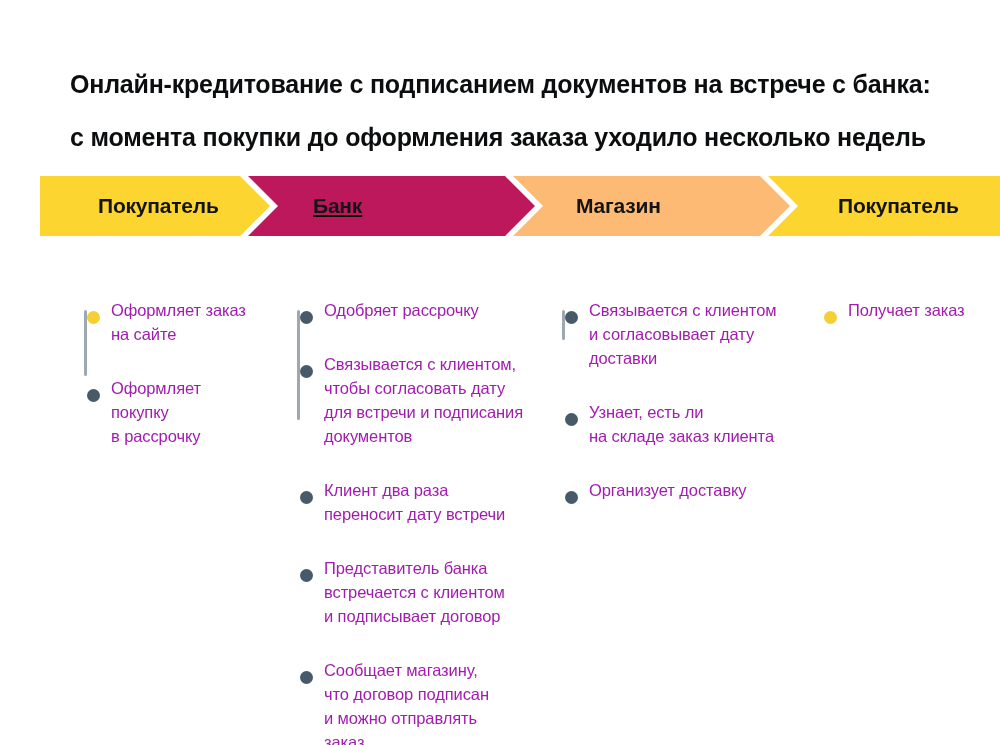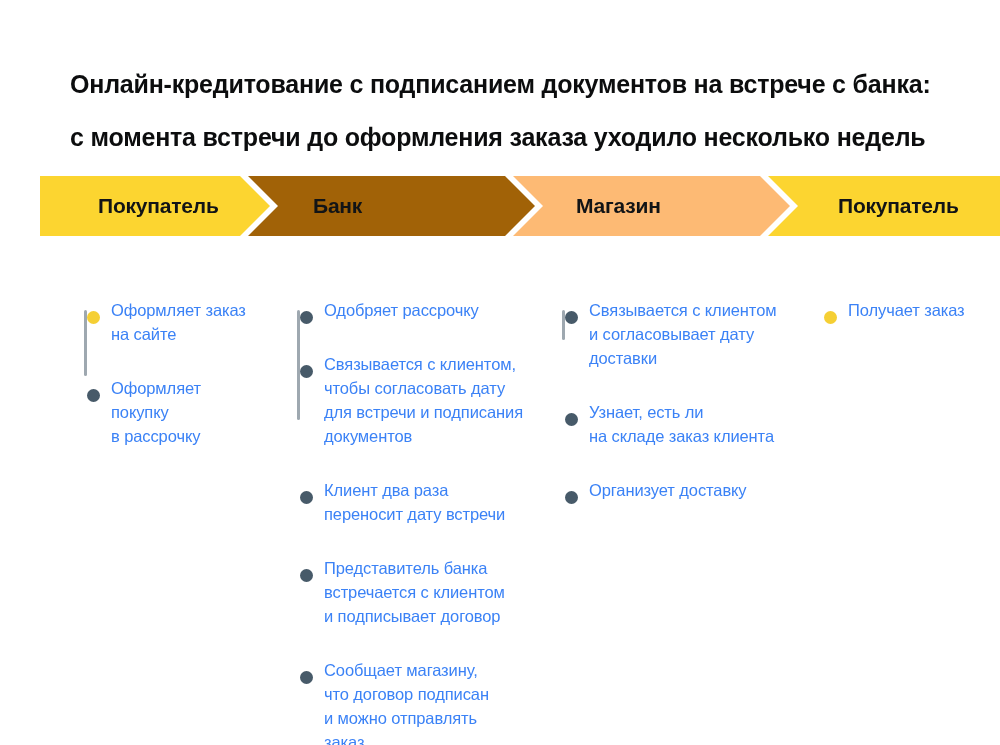--- a/index.html
+++ b/index.html
@@ -43,38 +43,38 @@
   }
   .step-item {
     position: relative; padding-left: 24px; margin-bottom: 30px; z-index: 1;
   }
   .dot {
     position: absolute; left: 0; top: 5px;
     width: 13px; height: 13px; border-radius: 50%;
   }
   .step-text {
     font-size: 16.5px; line-height: 24px; font-weight: 500;
-    color: #3b82f6; white-space: pre-line; letter-spacing: -0.1px;
+    color: #a21caf; white-space: pre-line; letter-spacing: -0.1px;
   }
 </style>
 </head>
 <body>
 
 <div class="stage-canvas">
 
   <div class="title-block">
     <div class="title-line">Онлайн-кредитование с подписанием документов на встрече с банка:</div>
-    <div class="title-line">с момента встречи до оформления заказа уходило несколько недель</div>
+    <div class="title-line">с момента покупки до оформления заказа уходило несколько недель</div>
   </div>
 
   <div class="chevron-bar" id="chevron-bar">
       <div class="seg seg-first" style="left: 0px; width: 230px; background: rgb(252, 213, 48); padding-left: 50px;">
         <span class="seg-label">Покупатель</span>
       </div>
-      <div class="seg seg-mid" style="left: 208px; width: 287px; background: #a16207; padding-left: 57px;">
+      <div class="seg seg-mid" style="left: 208px; width: 287px; background: #be185d; padding-left: 57px; text-decoration: underline;">
         <span class="seg-label">Банк</span>
       </div>
       <div class="seg seg-mid" style="left: 473px; width: 277px; background: #fdba74; padding-left: 55px;">
         <span class="seg-label">Магазин</span>
       </div>
       <div class="seg seg-last" style="left: 728px; width: 272px; background: rgb(252, 213, 48); padding-left: 62px;">
         <span class="seg-label">Покупатель</span>
       </div>
     </div>
 

